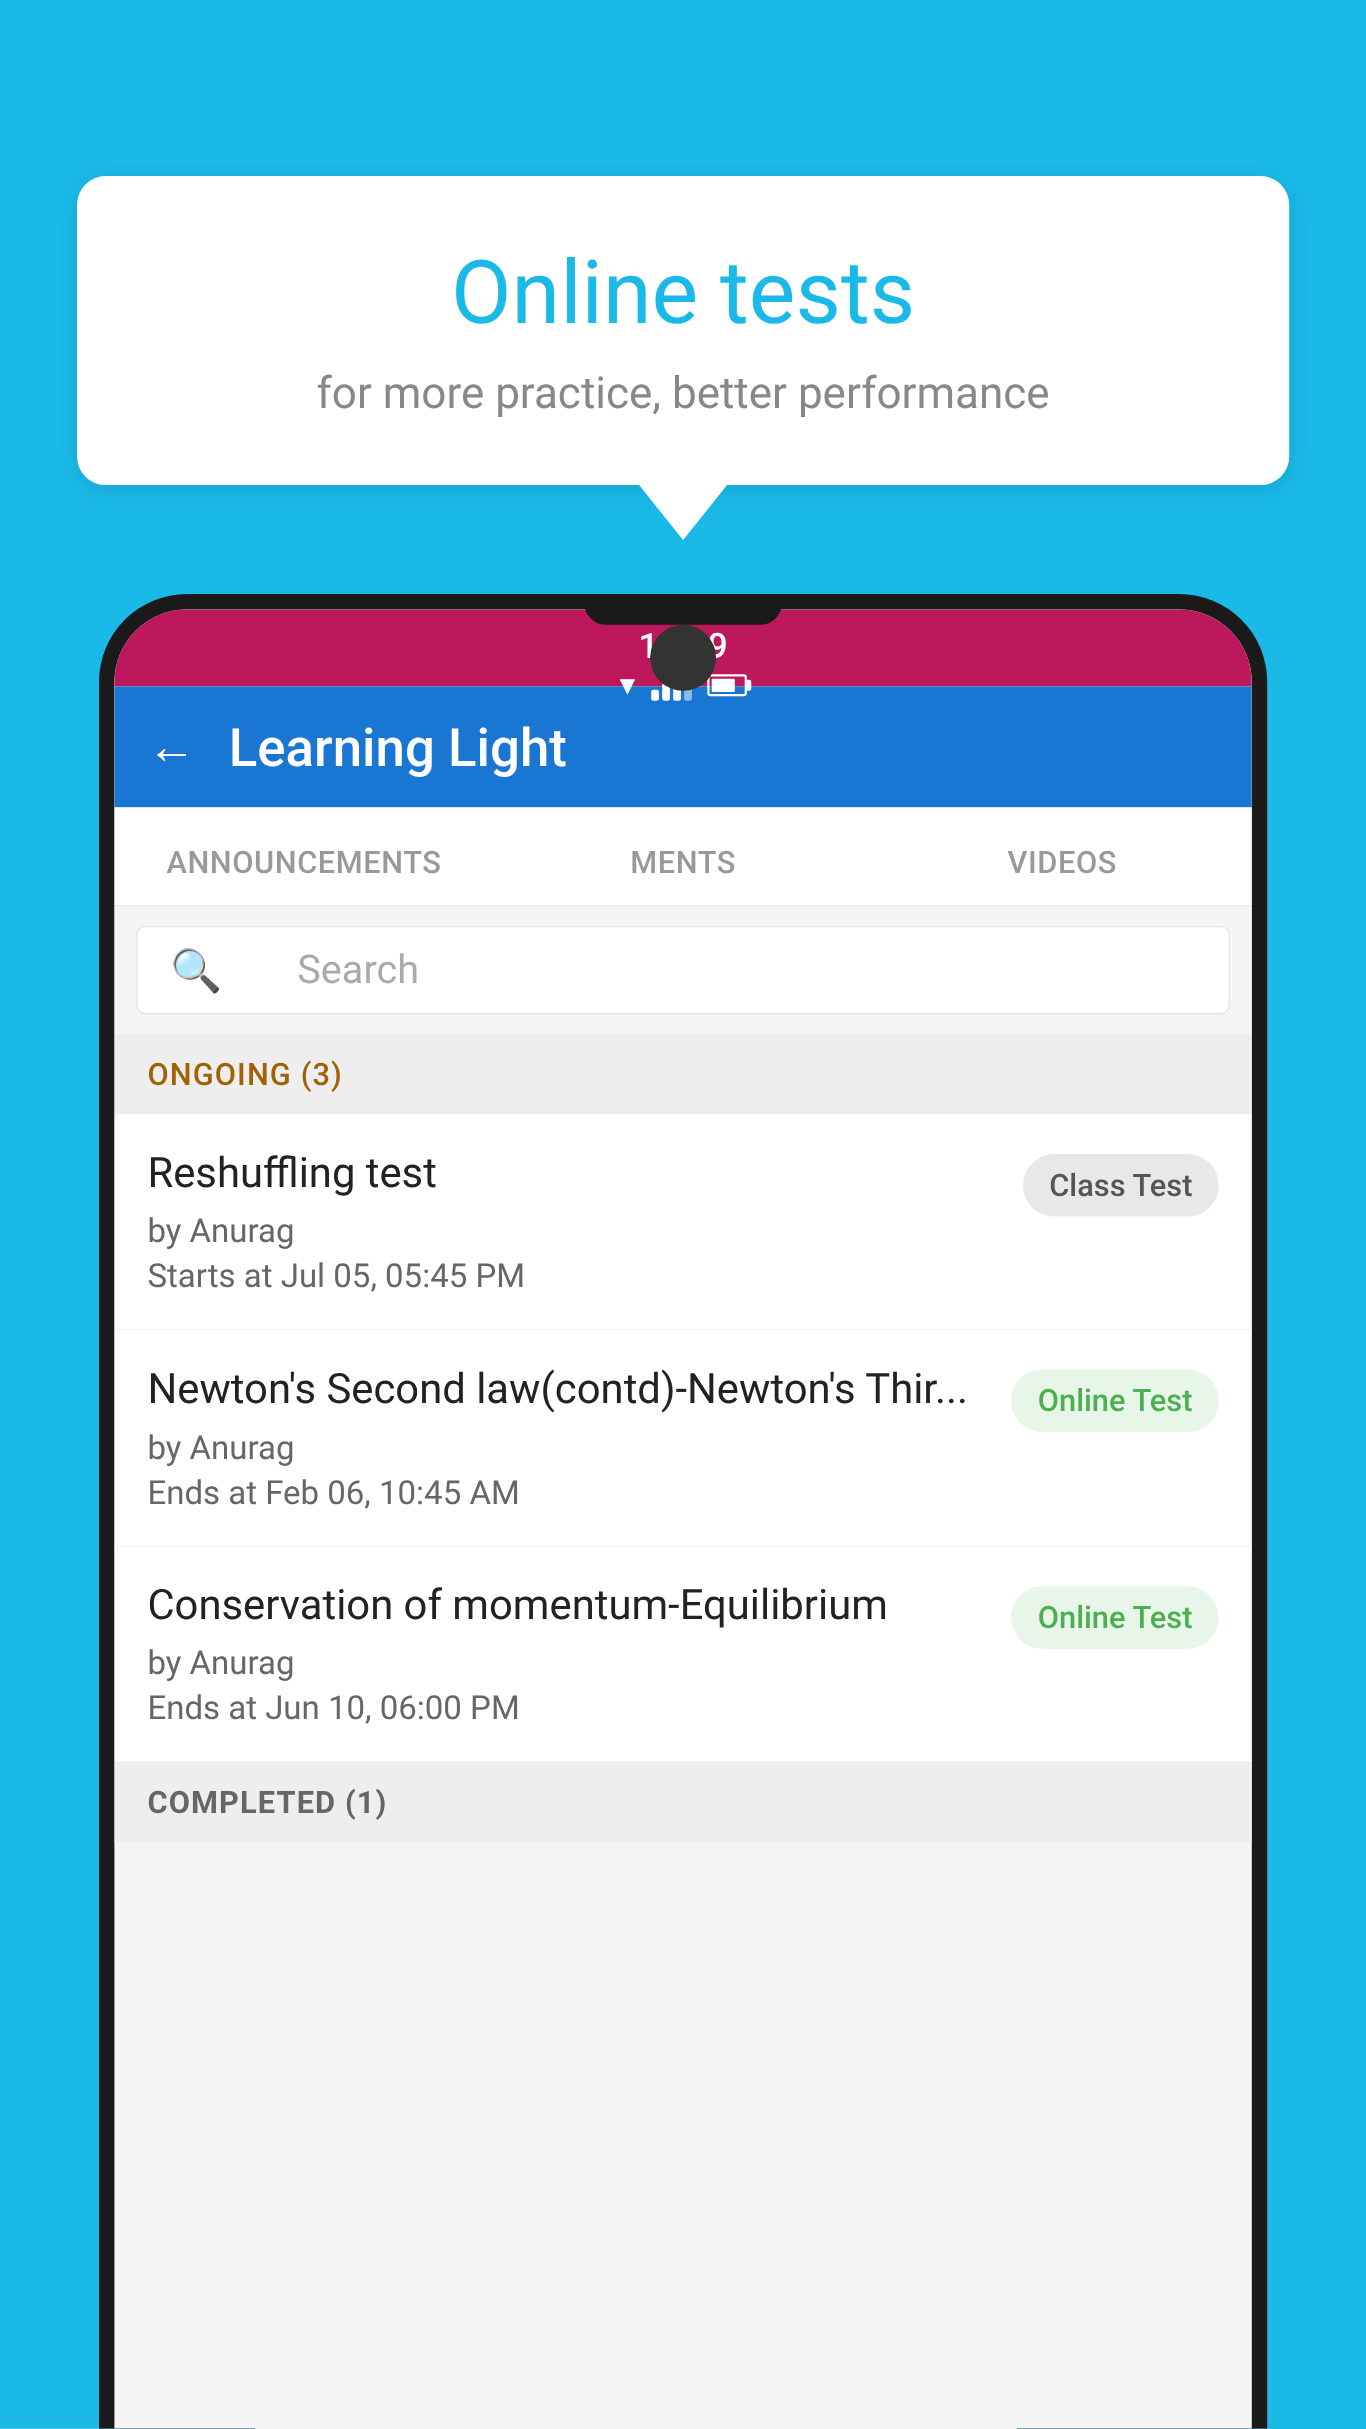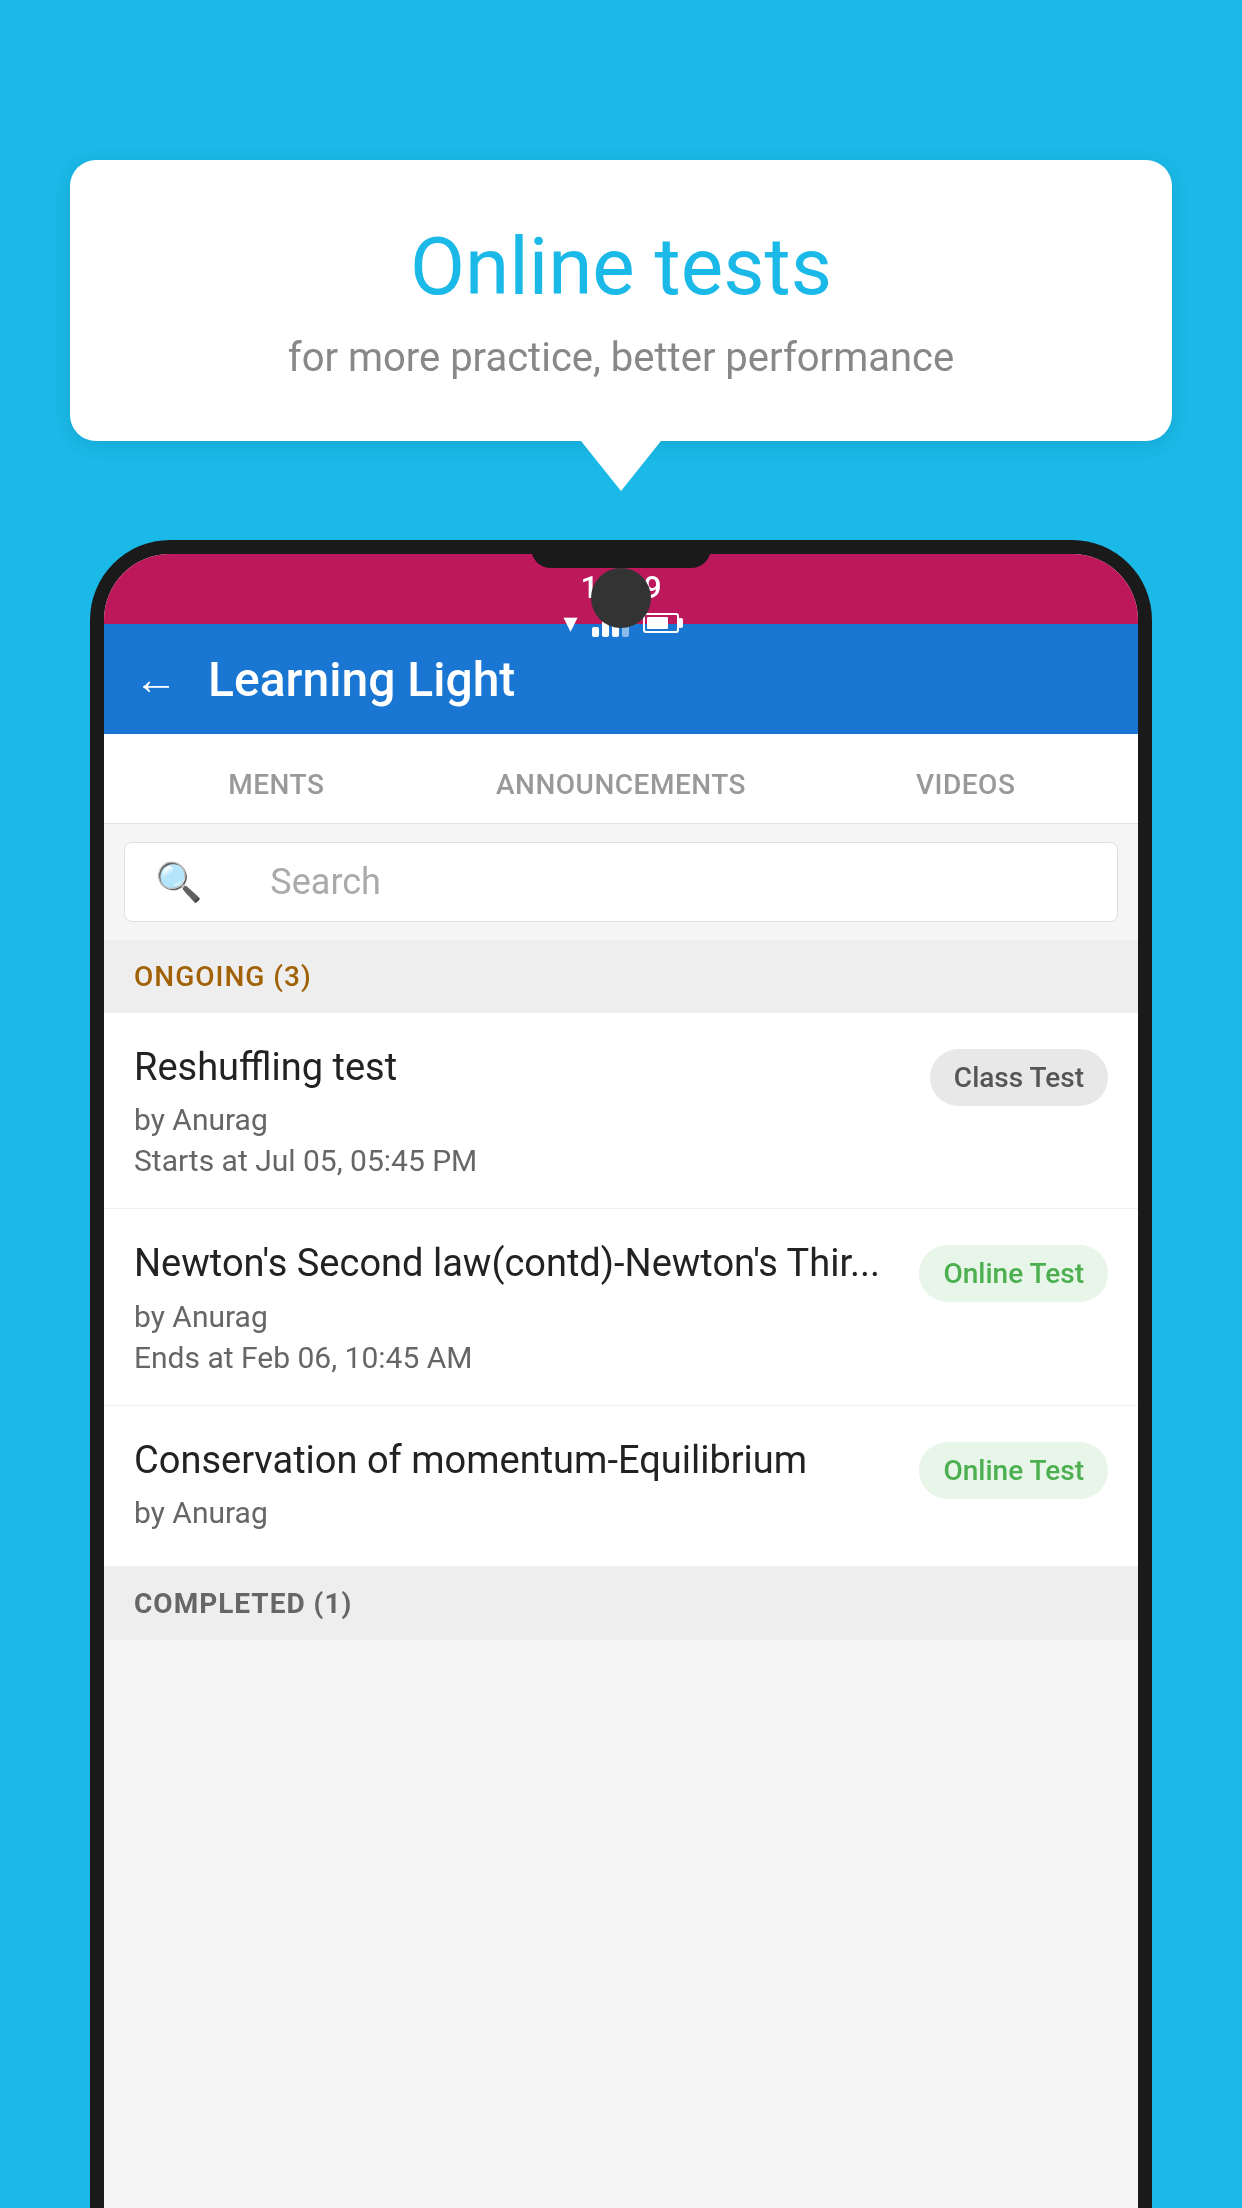--- a/index.html
+++ b/index.html
@@ -370,24 +370,24 @@
       </div>
     </div>
 
     <div class="app-bar">
       <div class="back-arrow">←</div>
       <div class="app-bar-title">Learning Light</div>
     </div>
 
     <div class="tabs-container">
       <div class="tab">
+        <span>ANNOUNCEMENTS</span>
+      </div>
+      <div class="tab">
         <span>MENTS</span>
-      </div>
-      <div class="tab">
-        <span>ANNOUNCEMENTS</span>
       </div>
       <div class="tab">
         <span>VIDEOS</span>
       </div>
     </div>
 
     <div class="search-container">
       <div class="search-bar">
         <span class="search-icon-el">🔍</span>
         <span class="search-placeholder">Search</span>
@@ -415,20 +415,21 @@
           <div class="test-item-author">by Anurag</div>
           <div class="test-item-date">Ends at  Feb 06, 10:45 AM</div>
         </div>
         <div class="test-badge badge-online">Online Test</div>
       </div>
 
       <div class="test-item">
         <div class="test-item-info">
           <div class="test-item-title">Conservation of momentum-Equilibrium</div>
           <div class="test-item-author">by Anurag</div>
+          <div class="test-item-date">Ends at  Jun 10, 06:00 PM</div>
         </div>
         <div class="test-badge badge-online">Online Test</div>
       </div>
 
     </div>
 
     <div class="completed-header">
       <span>COMPLETED (1)</span>
     </div>
 

